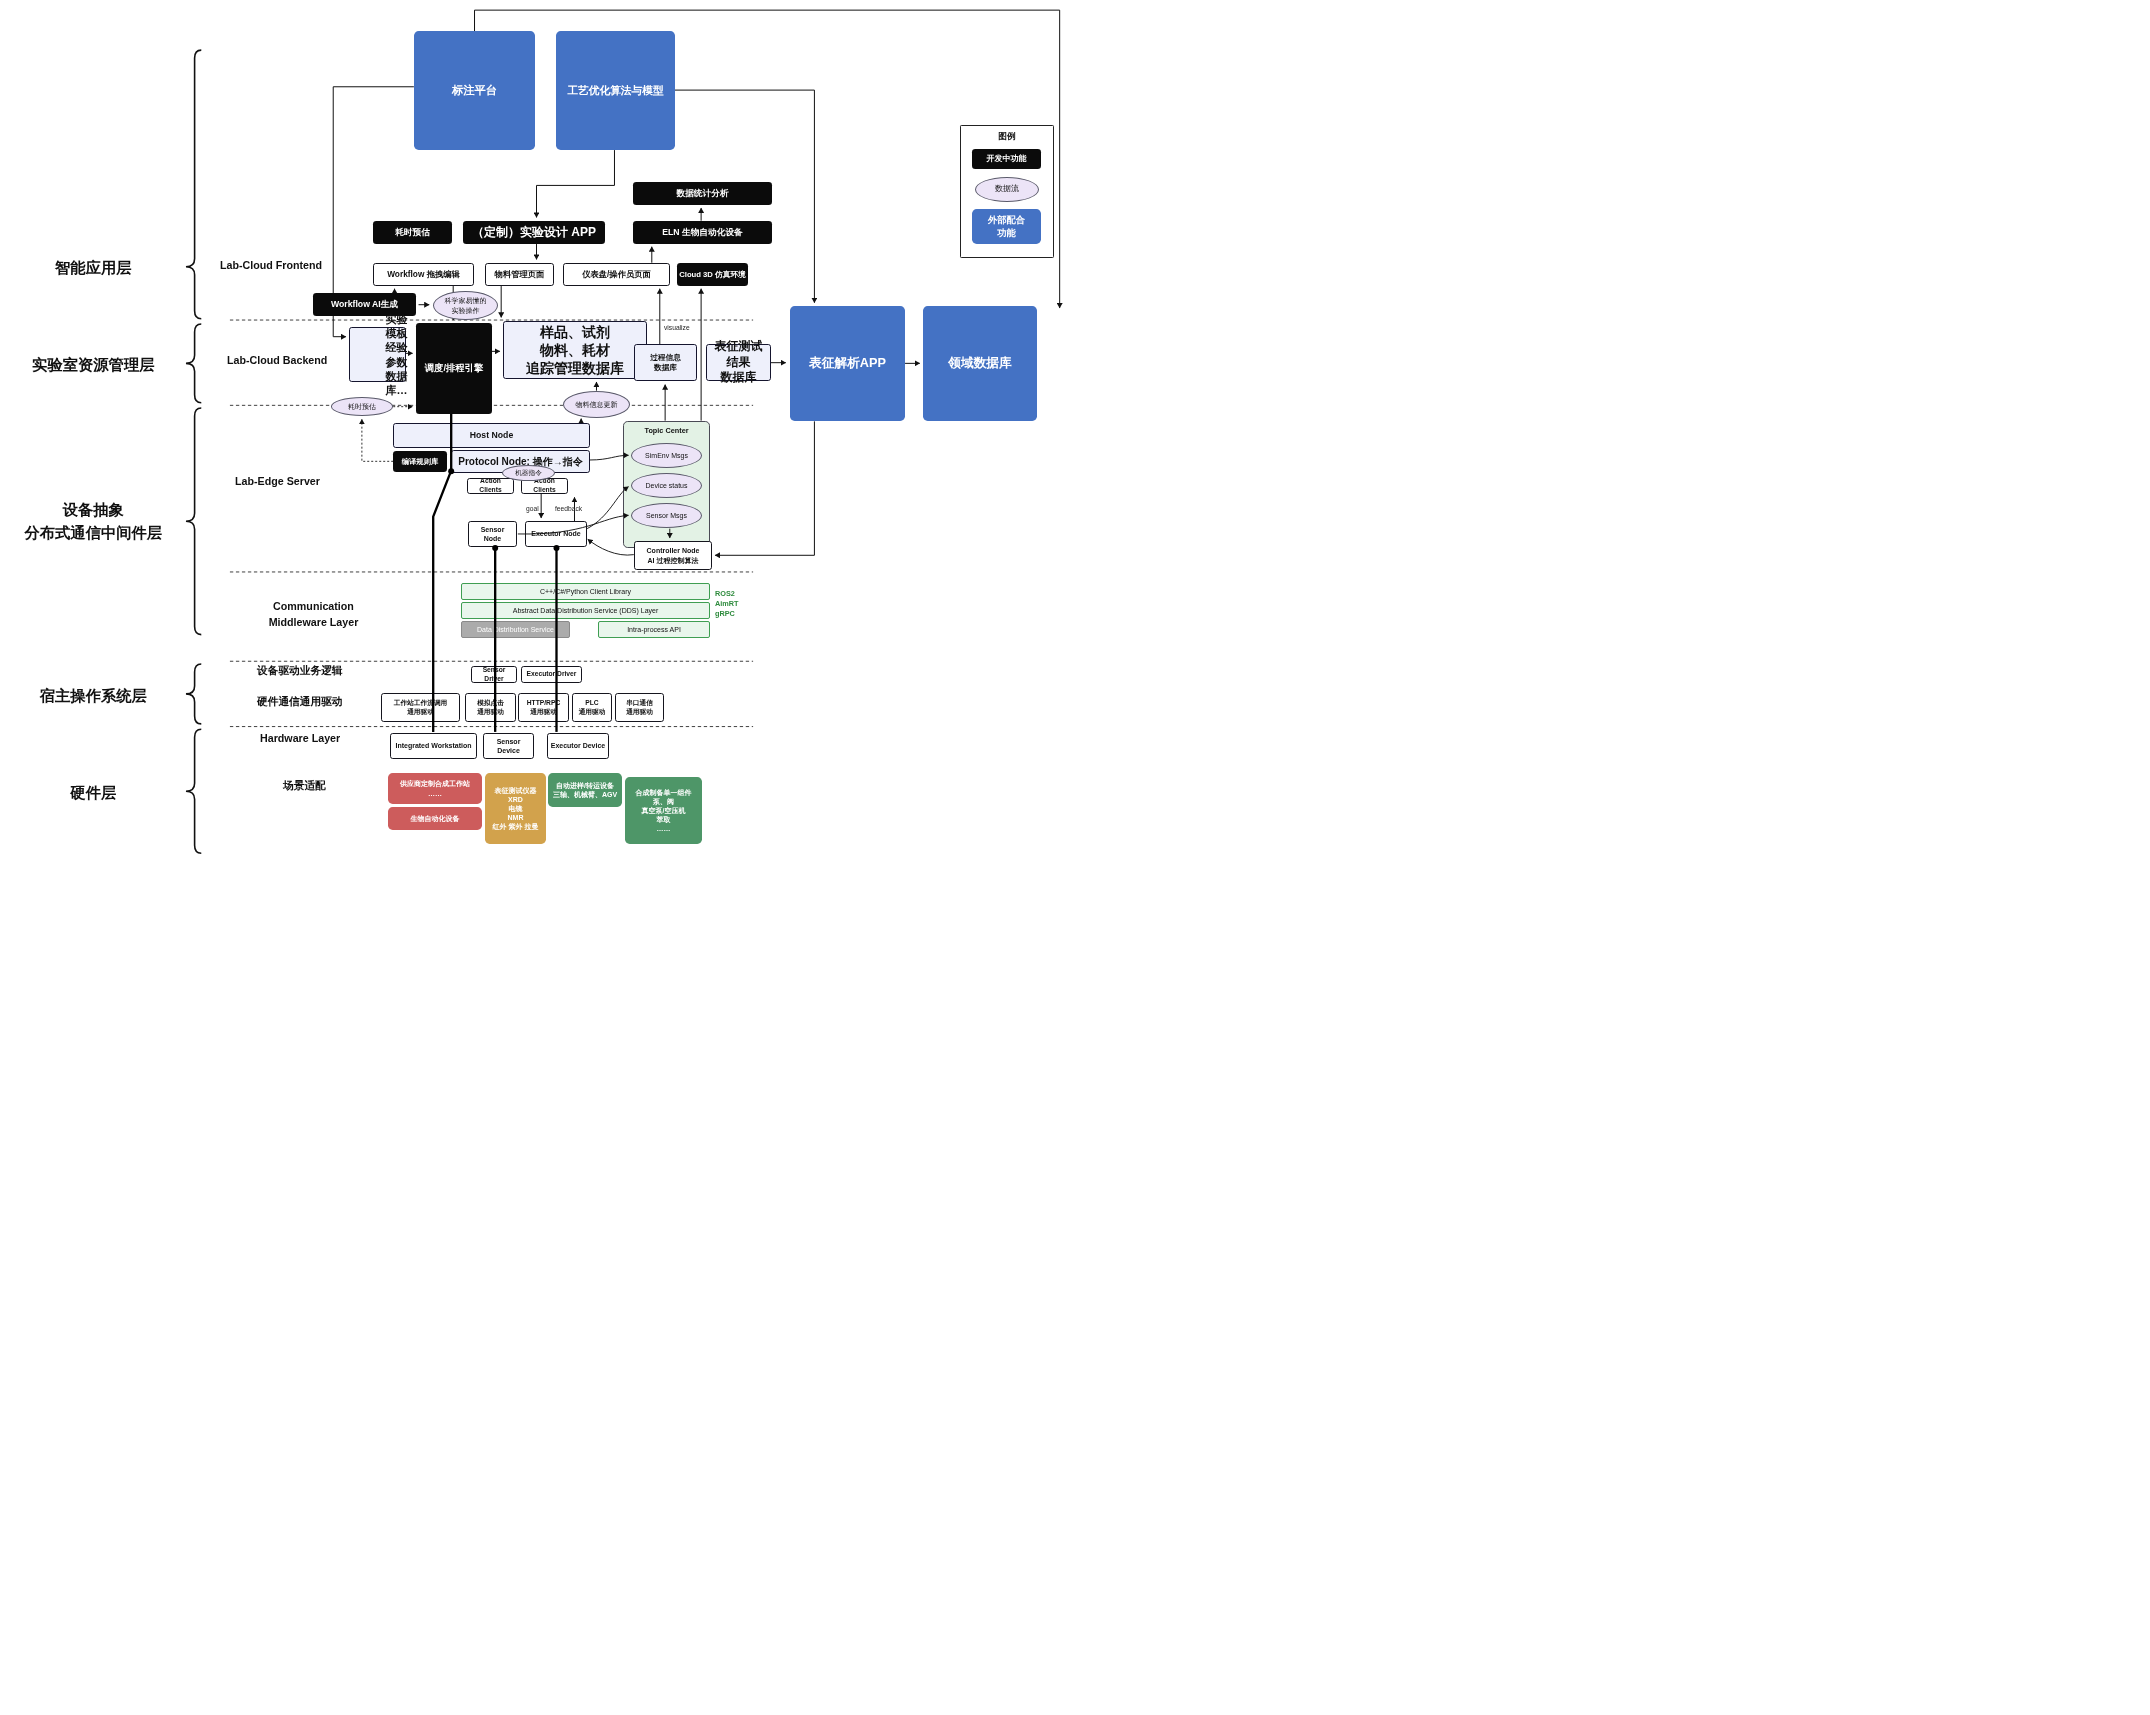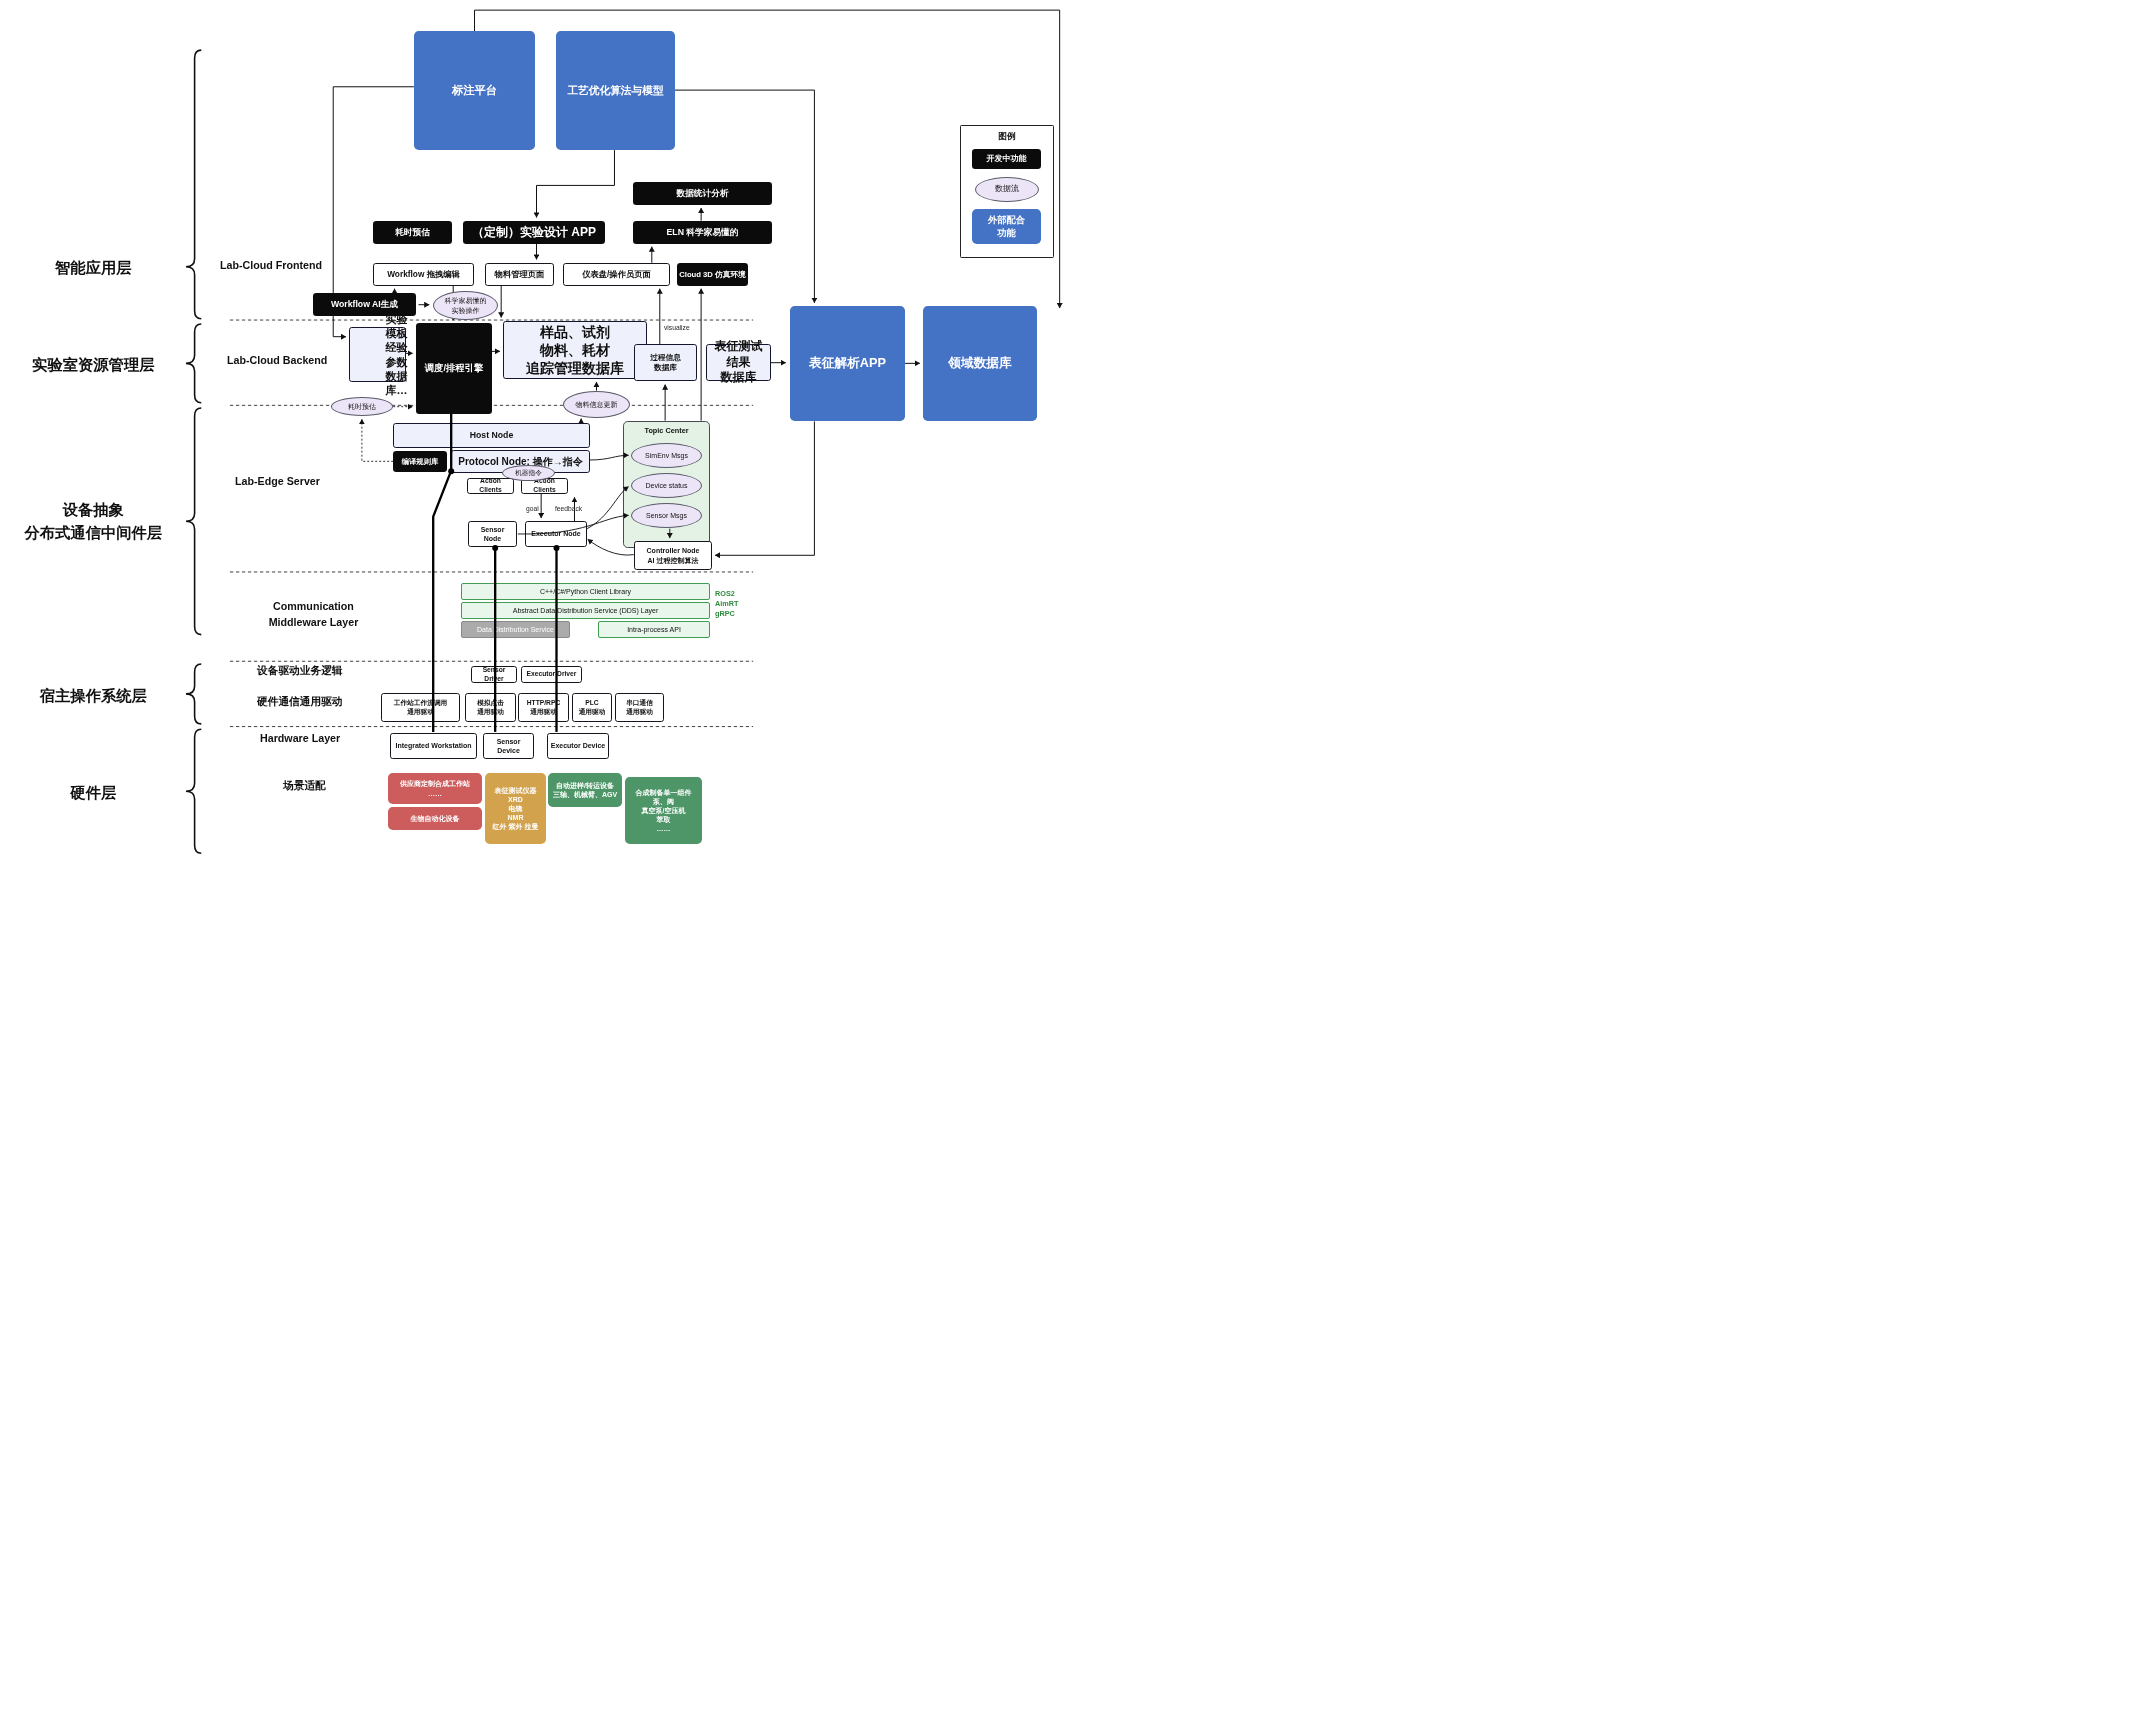--- a/index.html
+++ b/index.html
@@ -105,21 +105,21 @@
   <div class="bx black" style="left:972px;top:149px;width:69px;height:20px;font-size:8px;">开发中功能</div>
   <div class="bx ellipse" style="left:975px;top:177px;width:64px;height:25px;font-size:8px;">数据流</div>
   <div class="bx blue" style="left:972px;top:209px;width:69px;height:35px;font-size:9.3px;">外部配合
 功能</div>
 
   <div class="bx blue" style="left:414px;top:31px;width:121px;height:119px;font-size:11.3px;">标注平台</div>
   <div class="bx blue" style="left:556px;top:31px;width:119px;height:119px;font-size:10.7px;">工艺优化算法与模型</div>
   <div class="bx black" style="left:633px;top:182px;width:139px;height:23px;font-size:8.7px;">数据统计分析</div>
   <div class="bx black" style="left:373px;top:221px;width:79px;height:23px;font-size:8.7px;">耗时预估</div>
   <div class="bx black" style="left:463px;top:221px;width:142px;height:23px;font-size:12px;">（定制）实验设计 APP</div>
-  <div class="bx black" style="left:633px;top:221px;width:139px;height:23px;font-size:8.7px;">ELN 科学家易懂的</div>
+  <div class="bx black" style="left:633px;top:221px;width:139px;height:23px;font-size:8.7px;">ELN 生物自动化设备</div>
   <div class="bx" style="left:373px;top:263px;width:101px;height:23px;font-size:8.3px;">Workflow 拖拽编辑</div>
   <div class="bx" style="left:485px;top:263px;width:69px;height:23px;font-size:8.3px;">物料管理页面</div>
   <div class="bx" style="left:563px;top:263px;width:107px;height:23px;font-size:8.3px;">仪表盘/操作员页面</div>
   <div class="bx black" style="left:677px;top:263px;width:71px;height:23px;font-size:7.7px;">Cloud 3D 仿真环境</div>
   <div class="bx black" style="left:313px;top:293px;width:103px;height:23px;font-size:8.7px;">Workflow AI生成</div>
   <div class="bx ellipse" style="left:433px;top:291px;width:65px;height:29px;font-size:7px;">科学家易懂的
 实验操作</div>
 
   <div class="bx light" style="left:349px;top:327px;width:57px;height:55px;font-size:11px;padding-left:40px;">实验模板
 经验参数

